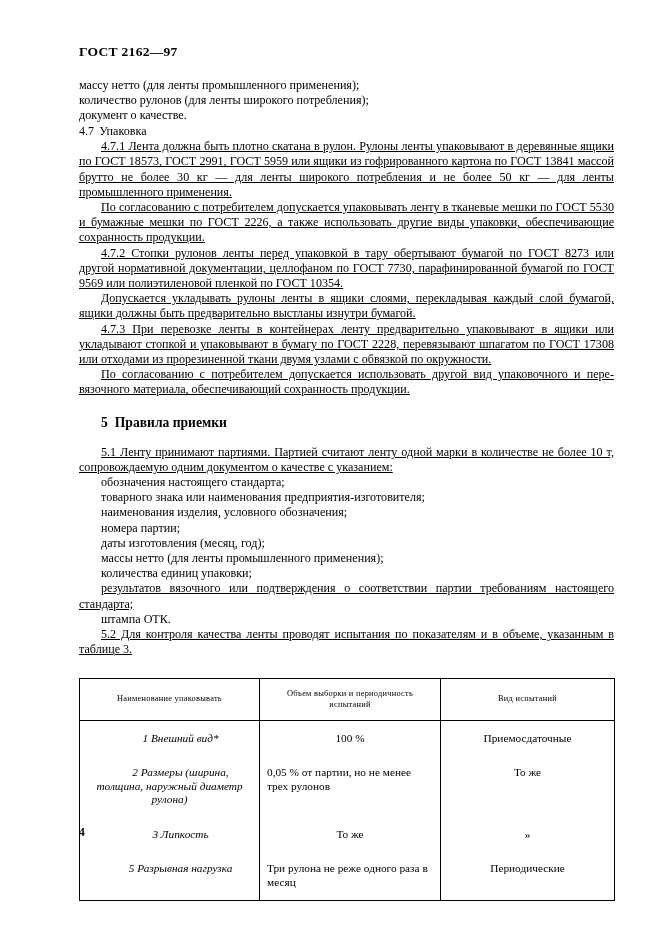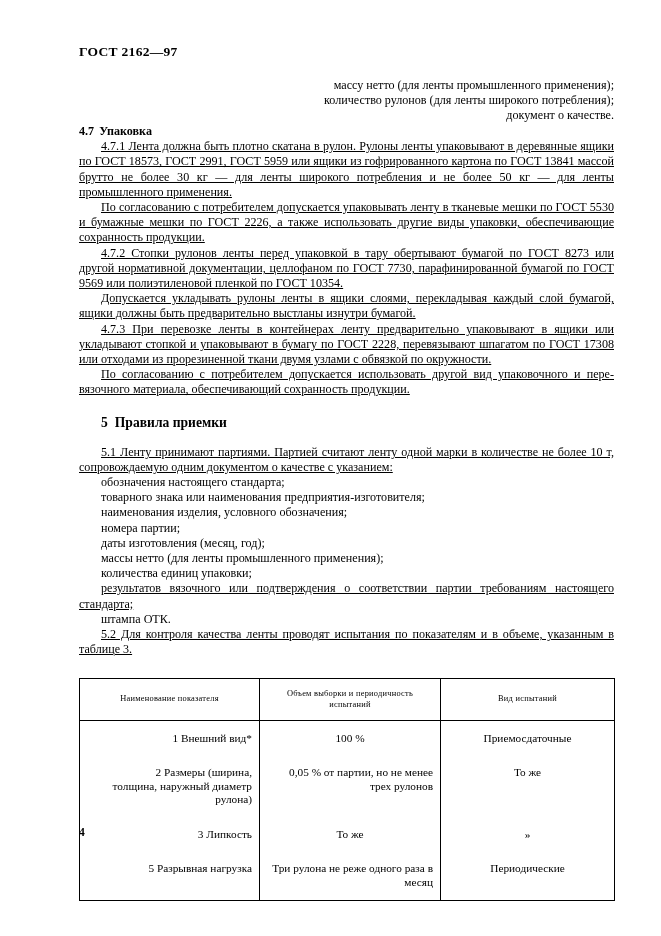--- a/index.html
+++ b/index.html
@@ -60,28 +60,27 @@
   
   p.line {
     margin: 0;
     font-size: 12.1px;
     line-height: 15.2px;
     text-align: left;
     text-indent: 22px;
   }
   p.line.flush {
     text-indent: 0;
-    text-align: right;
   }
 
   h3.sub {
     margin: 0;
     font-size: 12.1px;
     line-height: 15.6px;
-    font-weight: bold;
+    font-weight: normal;
     text-indent: 0;
   }
   h3.sub .num { margin-right: 5px; }
 
   h2.sect {
     margin: 0;
     font-size: 13.6px;
     line-height: 17px;
     font-weight: bold;
     text-indent: 22px;
@@ -127,22 +126,22 @@
 
   table.gost tbody td {
     border-right: 1.6px solid #000;
     vertical-align: top;
     padding: 11px 7px 10px 7px;
     line-height: 13.6px;
     font-size: 11.3px;
   }
   table.gost tbody td:last-child { border-right: none; }
 
-  td.col-name   { text-align: right;  text-indent: 22px; }
-  td.col-vol    { text-align: right;  }
+  td.col-name   { text-align: center;  text-indent: 22px; font-style: italic; }
+  td.col-vol    { text-align: left;  }
   td.col-vol.ctr{ text-align: center; }
   td.col-kind   { text-align: center; }
 
   
   .page-num {
     position: absolute;
     left: 63px;
     top: 826px;
     font-size: 11.6px;
     font-weight: bold;
@@ -199,21 +198,21 @@
 
 
     <table class="gost">
       <colgroup>
         <col class="c1">
           <col class="c2">
           <col class="c3">
       </colgroup>
       <thead>
         <tr>
-          <th>Наименование показателя</th>
+          <th>Наименование упаковывать</th>
           <th>Объем выборки и периодичность испытаний</th>
           <th>Вид испытаний</th>
         </tr>
       </thead>
       <tbody>
         <tr>
           <td class="col-name">1  Внешний вид*</td>
           <td class="col-vol ctr">100 %</td>
           <td class="col-kind">Приемосдаточные</td>
         </tr>

